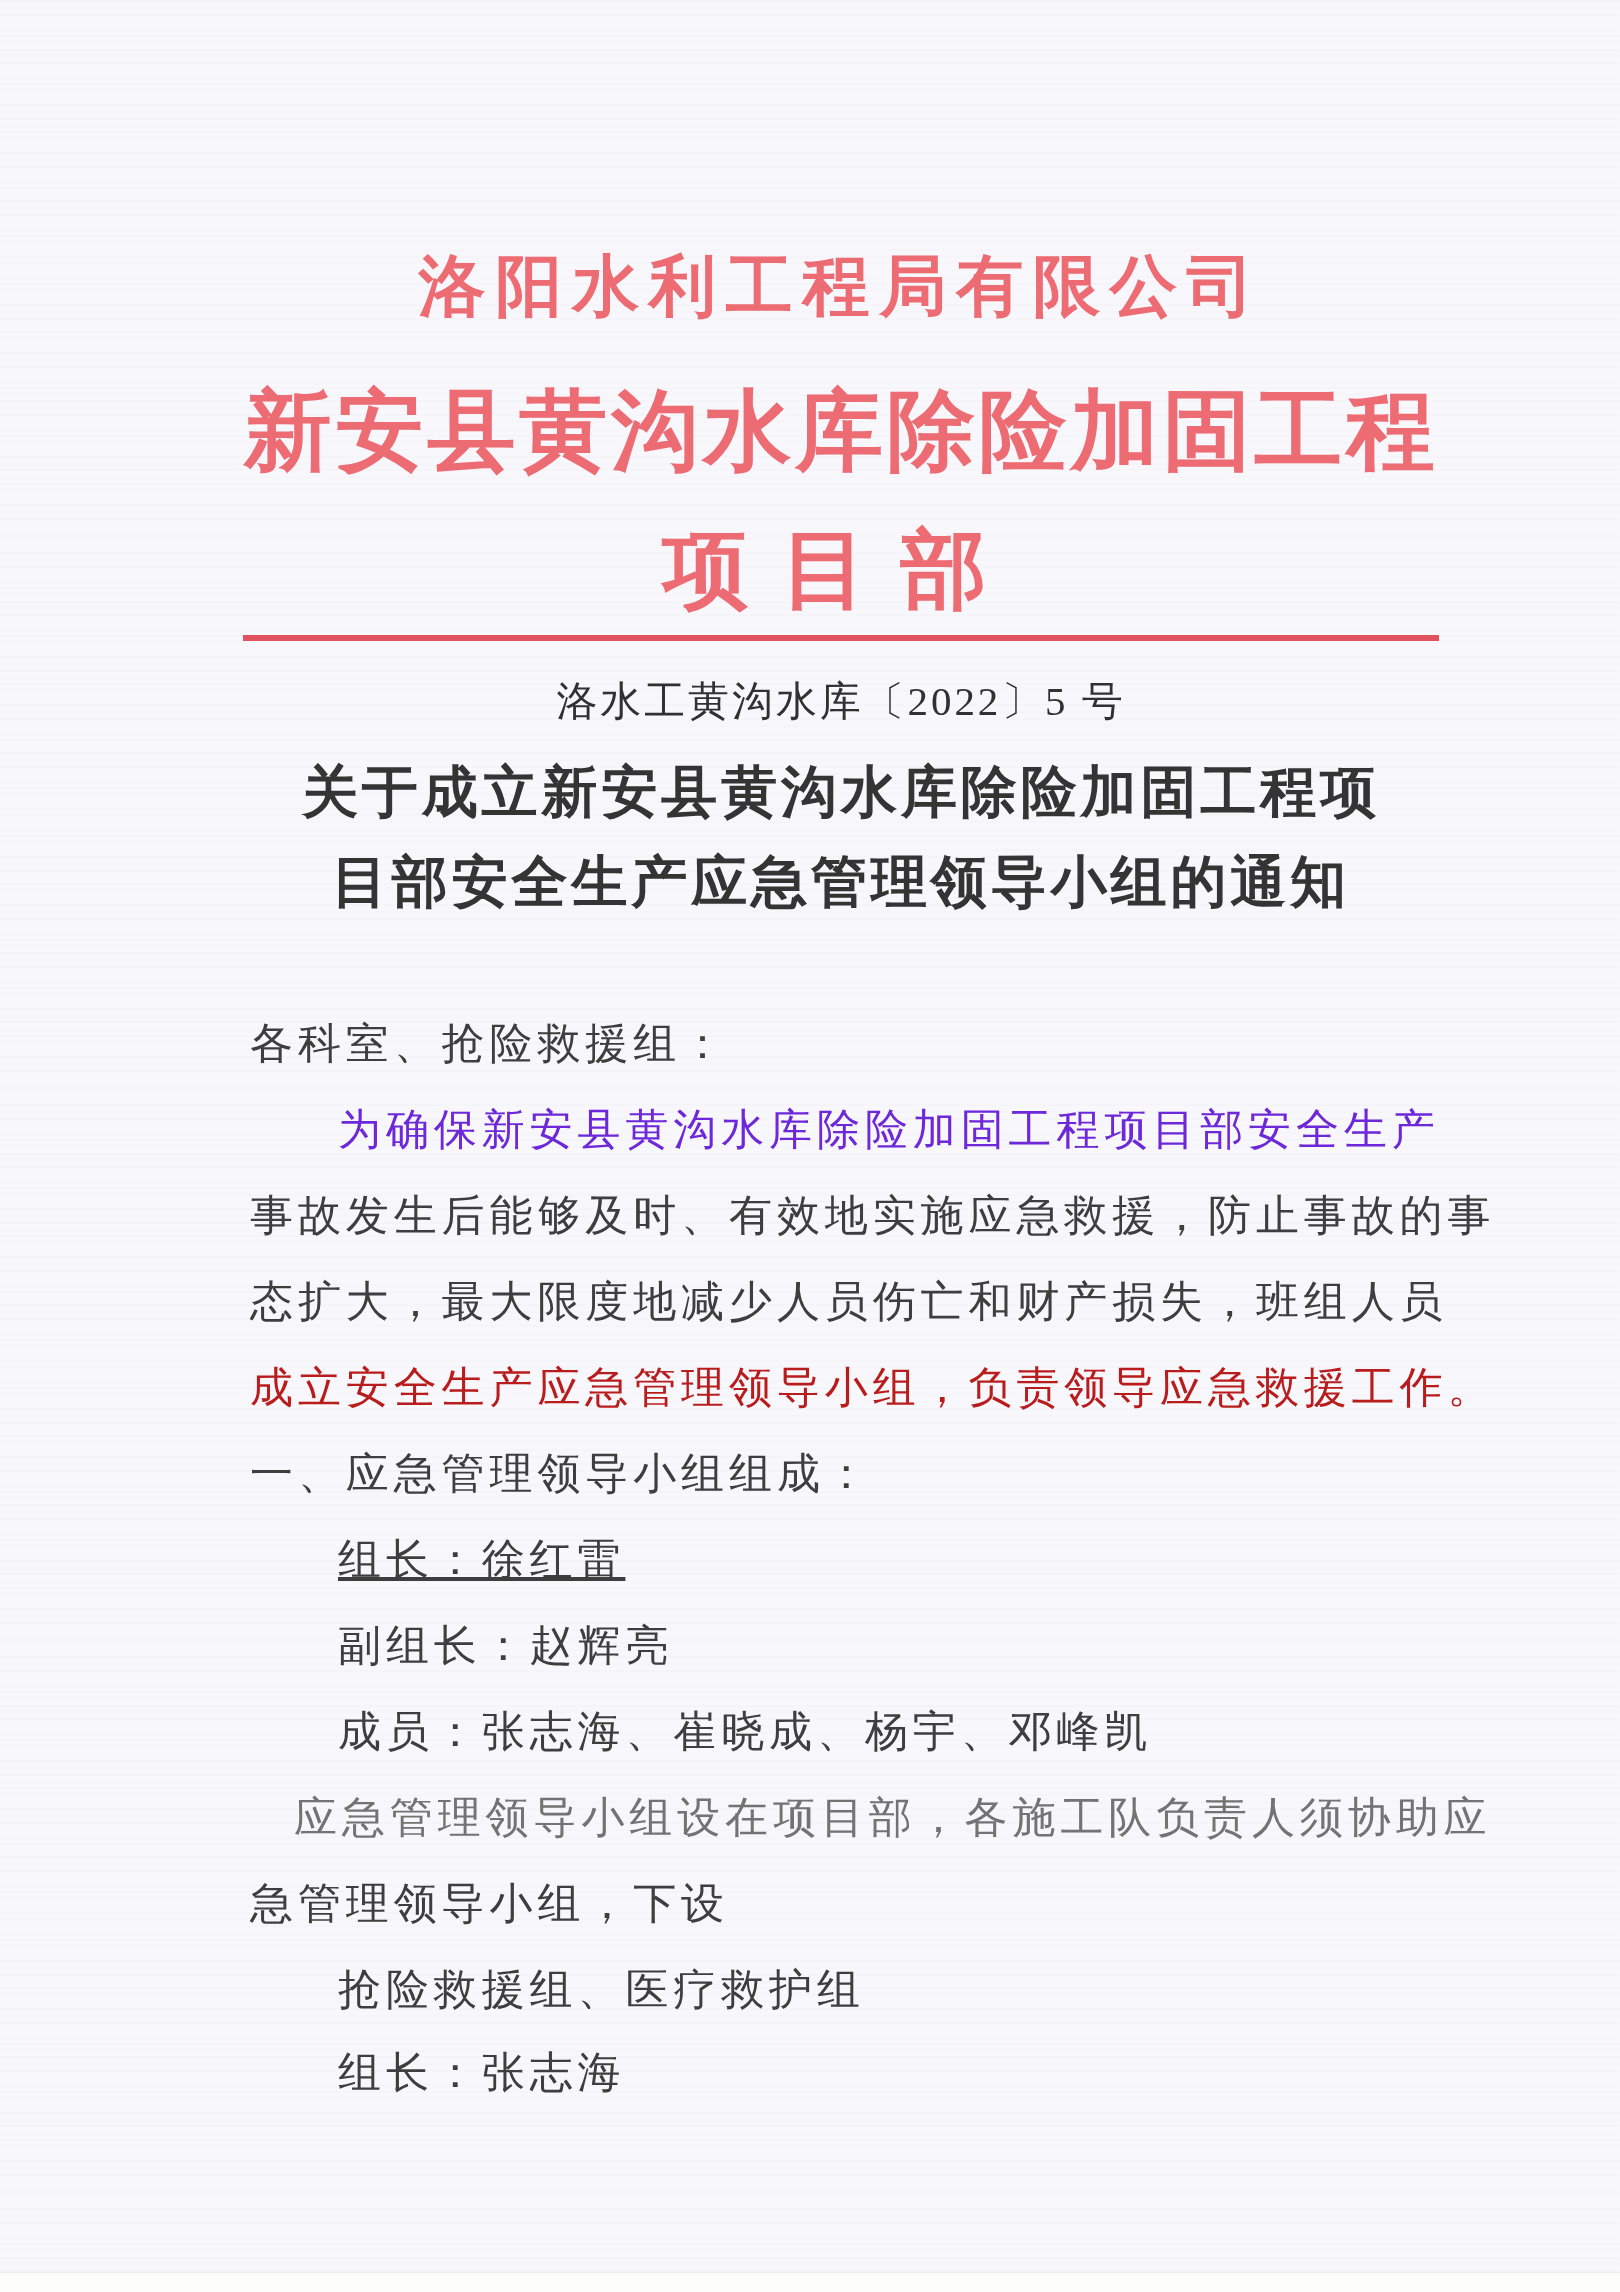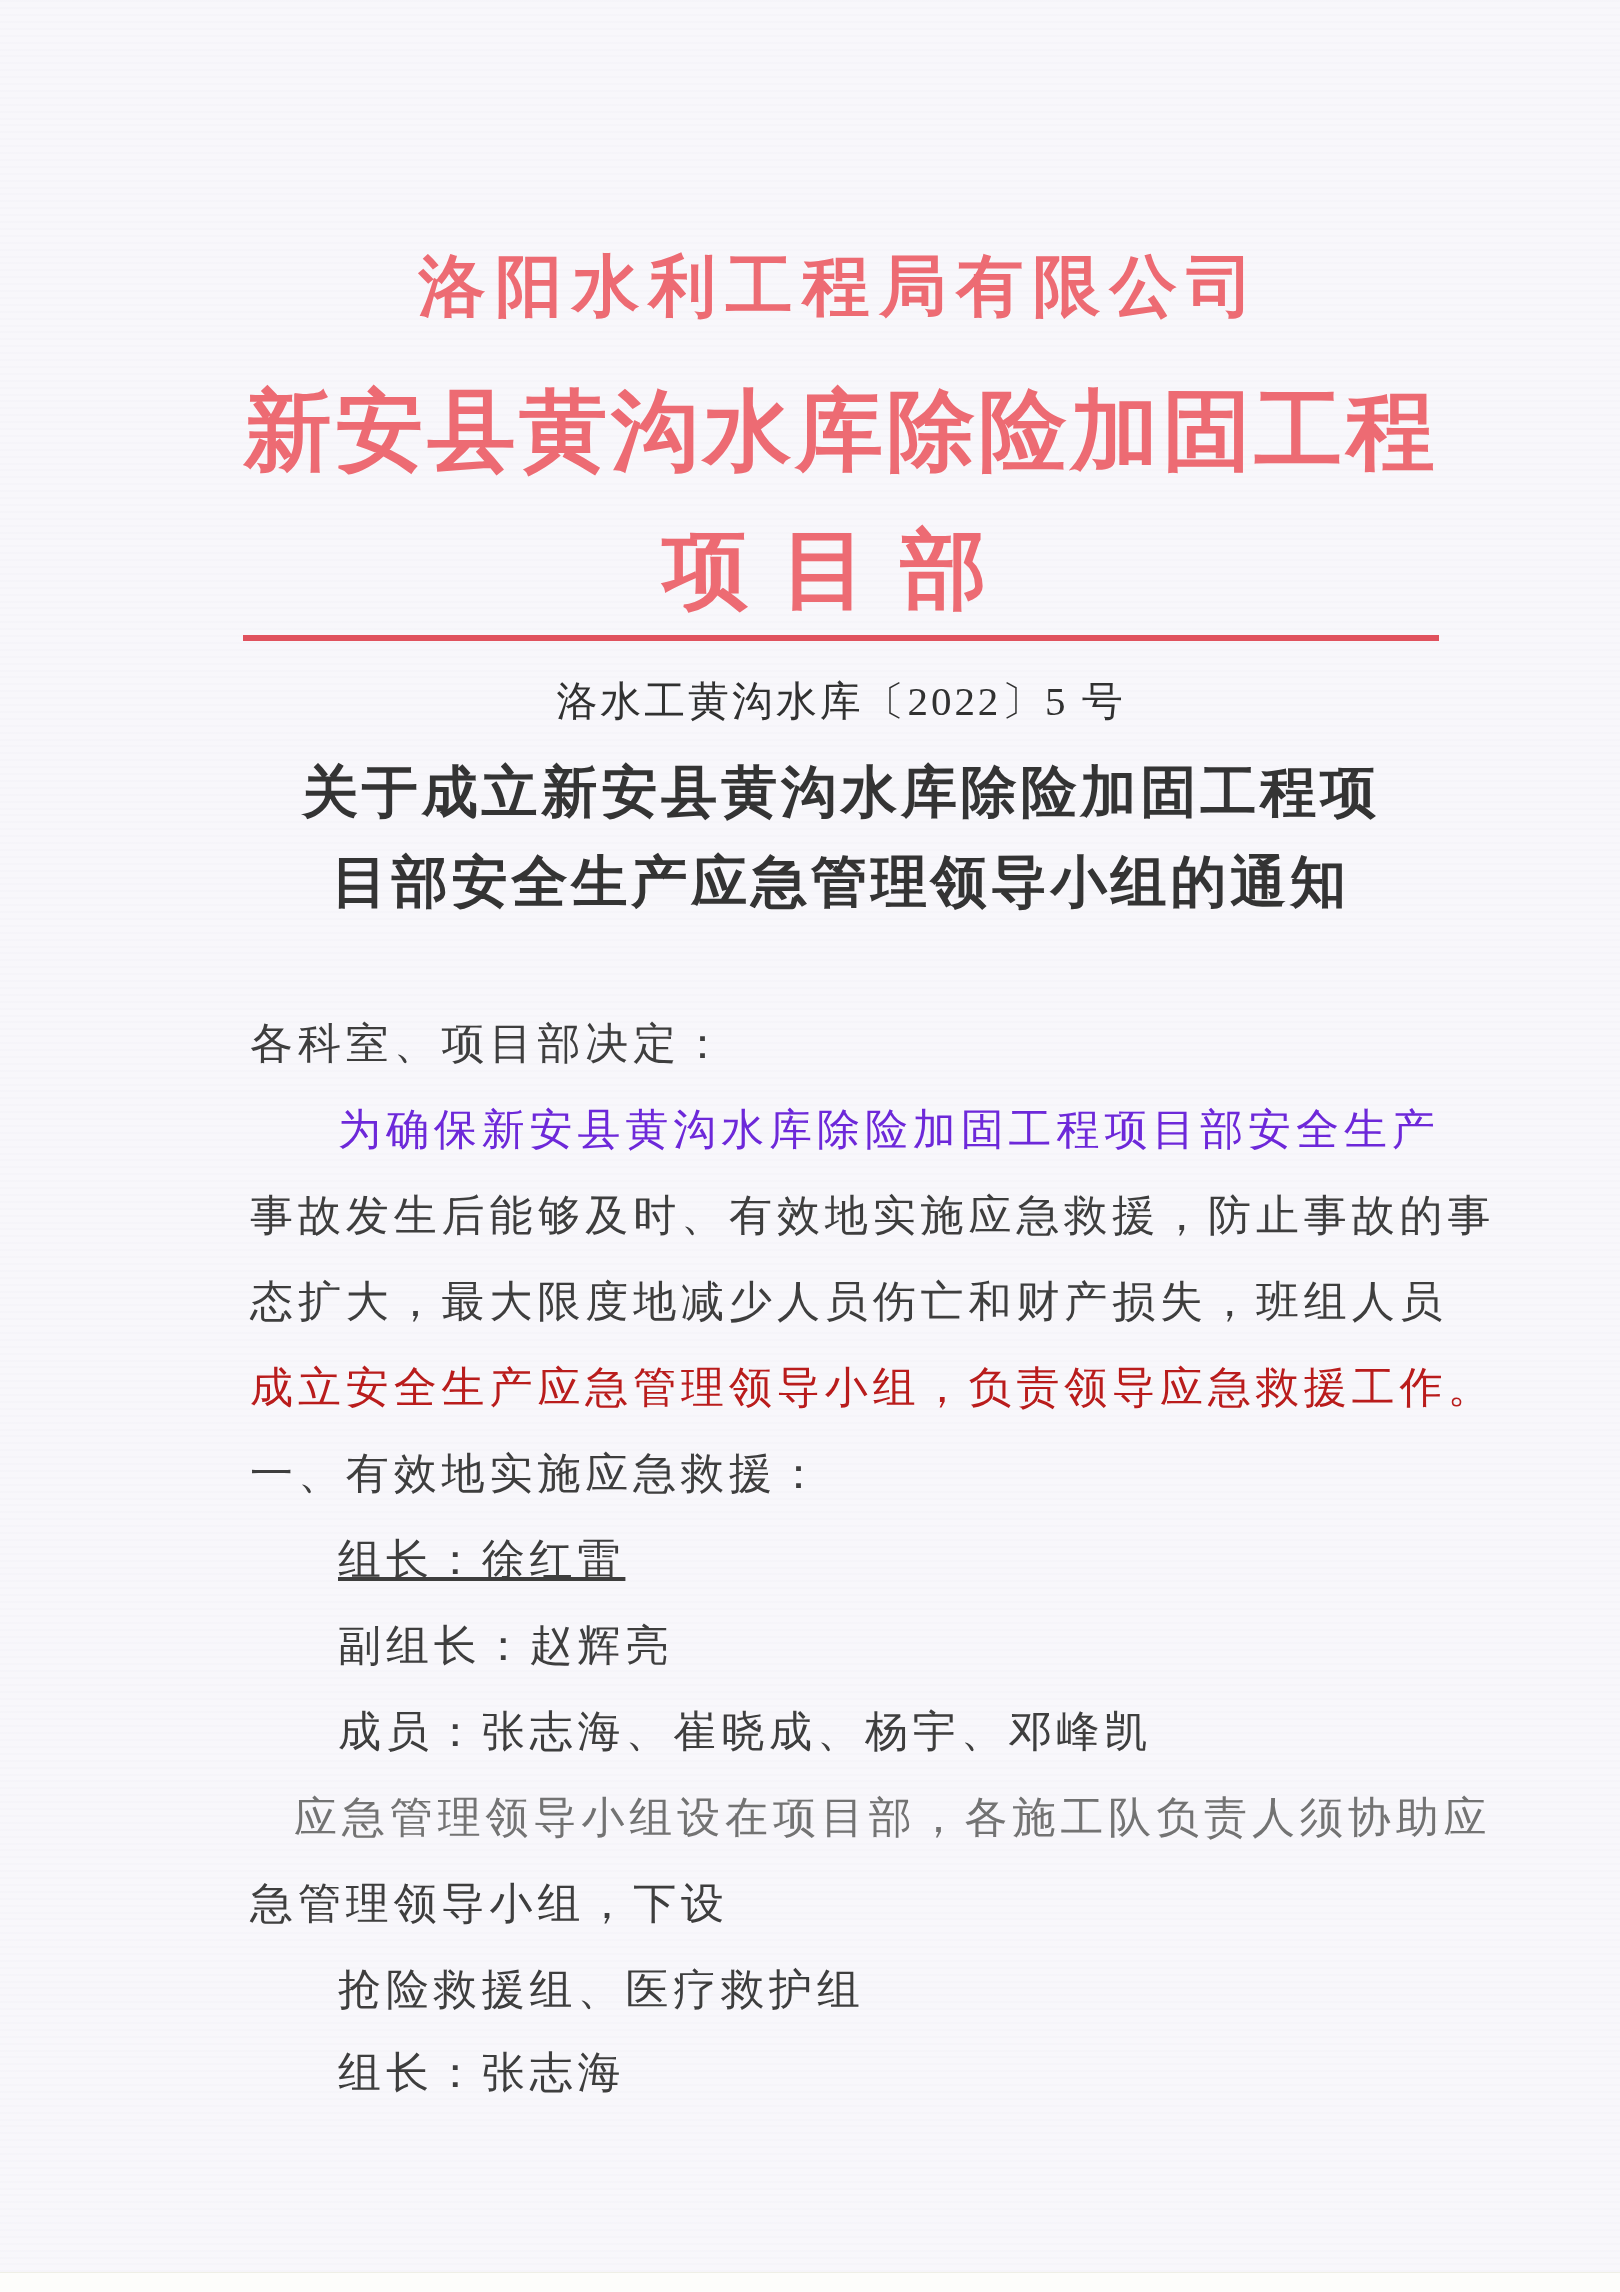--- a/index.html
+++ b/index.html
@@ -116,26 +116,26 @@
   <div class="red-rule"></div>
 
   <div class="hline doc-number">洛水工黄沟水库〔2022〕5 号</div>
 
   <div class="doc-title">
     <div class="t-line">关于成立新安县黄沟水库除险加固工程项</div>
     <div class="t-line">目部安全生产应急管理领导小组的通知</div>
   </div>
 
   <div class="body-block">
-      <div class="body-line" style="padding-left: 0px; color: rgb(62, 62, 62);">各科室、项目部决定：</div>
+      <div class="body-line" style="padding-left: 0px; color: rgb(62, 62, 62);">各科室、抢险救援组：</div>
       <div class="body-line" style="padding-left: 88px; color: #6d28d9;">为确保新安县黄沟水库除险加固工程项目部安全生产</div>
       <div class="body-line" style="padding-left: 0px; color: rgb(62, 62, 62);">事故发生后能够及时、有效地实施应急救援，防止事故的事</div>
       <div class="body-line" style="padding-left: 0px; color: rgb(62, 62, 62);">态扩大，最大限度地减少人员伤亡和财产损失，班组人员</div>
       <div class="body-line" style="padding-left: 0px; color: #b91c1c;">成立安全生产应急管理领导小组，负责领导应急救援工作。</div>
-      <div class="body-line" style="padding-left: 0px; color: rgb(62, 62, 62);">一、有效地实施应急救援：</div>
+      <div class="body-line" style="padding-left: 0px; color: rgb(62, 62, 62);">一、应急管理领导小组组成：</div>
       <div class="body-line" style="padding-left: 88px; color: rgb(62, 62, 62); text-decoration: underline;">组长：徐红雷</div>
       <div class="body-line" style="padding-left: 88px; color: rgb(62, 62, 62);">副组长：赵辉亮</div>
       <div class="body-line" style="padding-left: 88px; color: rgb(62, 62, 62);">成员：张志海、崔晓成、杨宇、邓峰凯</div>
       <div class="body-line" style="padding-left: 44px; color: #737373;">应急管理领导小组设在项目部，各施工队负责人须协助应</div>
       <div class="body-line" style="padding-left: 0px; color: rgb(62, 62, 62);">急管理领导小组，下设</div>
       <div class="body-line" style="padding-left: 88px; color: rgb(62, 62, 62);">抢险救援组、医疗救护组</div>
       <div class="body-line" style="padding-left: 88px; color: rgb(62, 62, 62); font-family: Liberation Mono, monospace;">组长：张志海</div>
     </div>
 
   <div class="scan-edge"></div>

